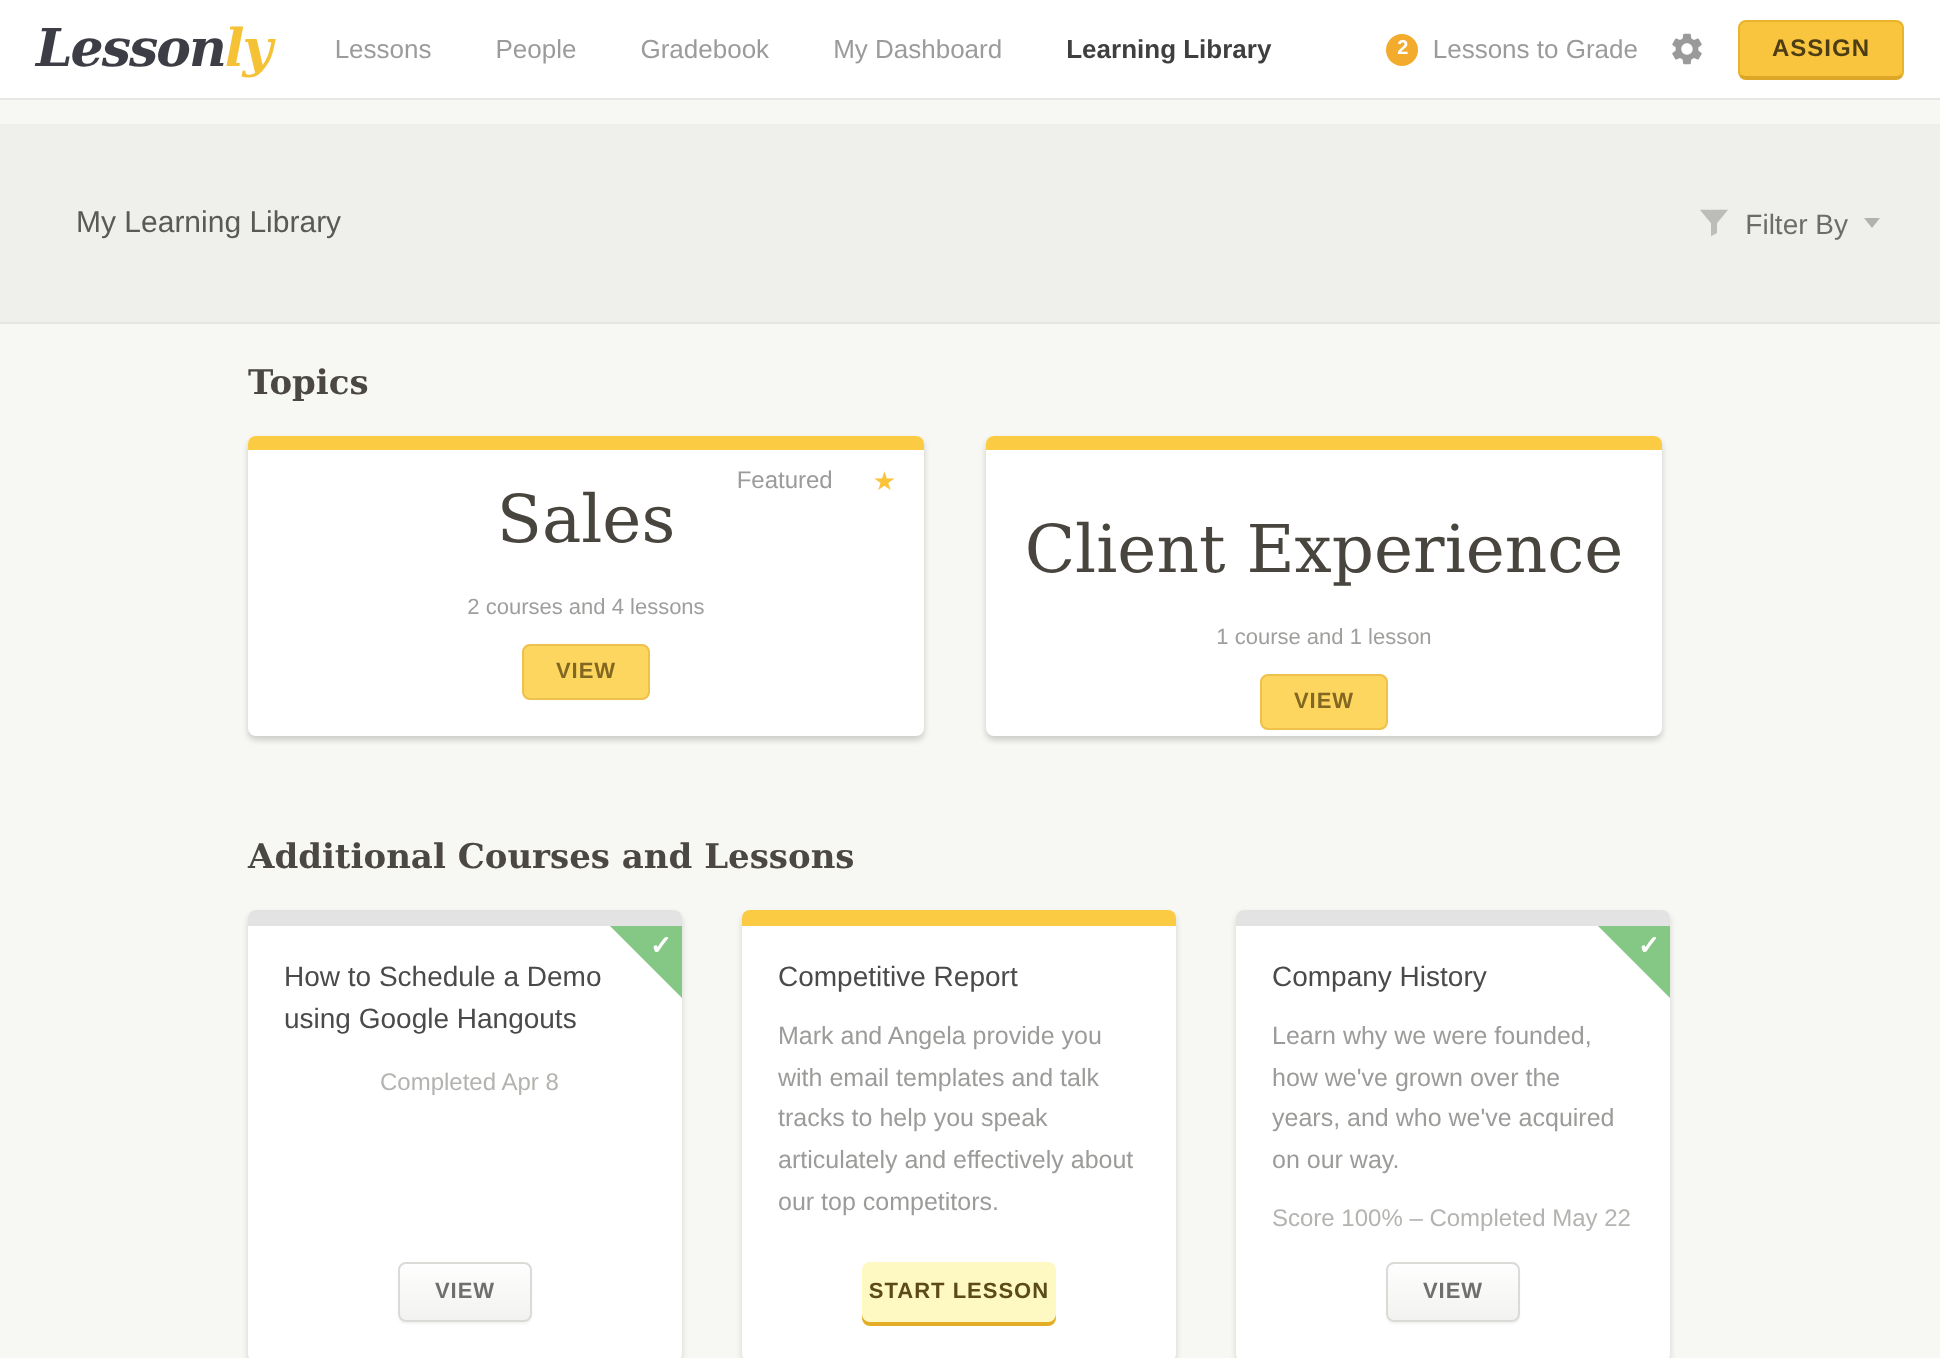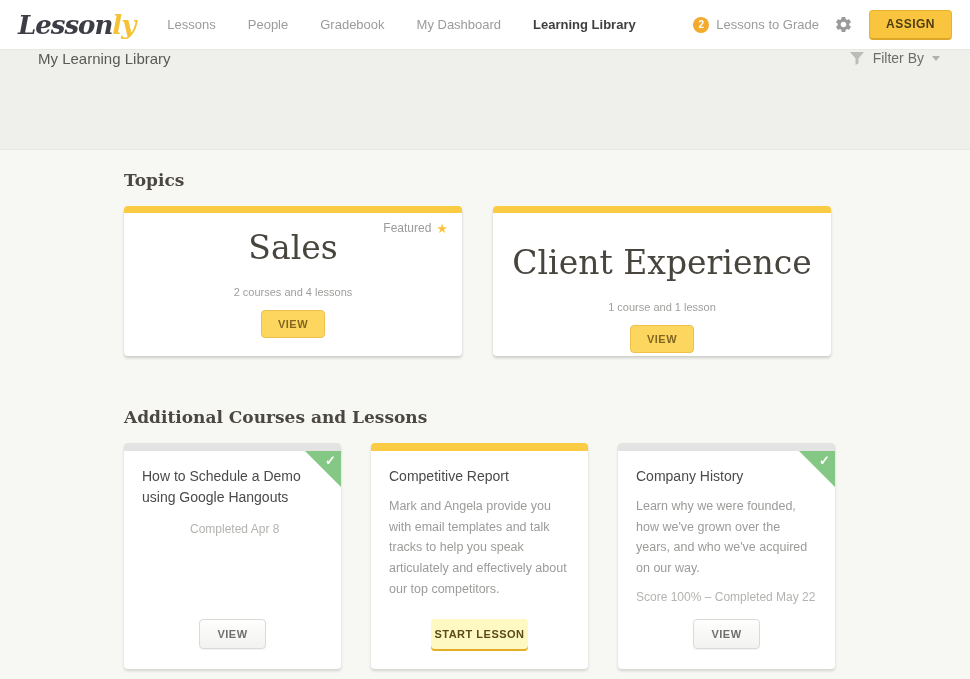--- a/index.html
+++ b/index.html
@@ -14,38 +14,38 @@
   .nav a { font-size:13px; color:#9b9b9b; text-decoration:none; cursor:pointer; }
   .nav a.active { color:#3f3f3f; font-weight:bold; }
   .header-right { margin-left:auto; display:flex; align-items:center; gap:15px; }
   .grade-chip { display:flex; align-items:center; gap:7px; cursor:pointer; }
   .grade-badge { width:16px; height:16px; border-radius:50%; background:#f2ab2d; color:#fff; font-size:10px; font-weight:bold; display:flex; align-items:center; justify-content:center; }
   .grade-label { font-size:13px; color:#9b9b9b; }
   .gear { width:20px; height:20px; cursor:pointer; display:flex; align-items:center; }
   .assign-btn { height:30px; padding:0 16px; background:#fac53e; border:1px solid #e9b42c; border-bottom:2px solid #dca727; border-radius:4px; font-family:"Liberation Sans", sans-serif; font-size:12px; font-weight:bold; letter-spacing:0.5px; color:#4d3d14; cursor:pointer; }
 
   
-  .subheader { height:100px; background:#efefec; border-bottom:1px solid #e6e6e3; position:relative; display:flex; align-items:flex-start; padding:0 30px 0 38px; z-index:2; }
+  .subheader { height:100px; background:#efefec; border-bottom:1px solid #e6e6e3; position:relative; display:flex; align-items:center; padding:0 30px 0 38px; z-index:2;margin-top:12px; }
   .page-title { font-size:15px; color:#595957; }
   .searchwrap { position:absolute; left:253px; top:50%; transform:translateY(-50%); width:464px; height:36px; background:#fff; border:1px solid #e3e3e0; border-radius:4px; display:flex; align-items:center; box-shadow:0 1px 2px rgba(0,0,0,0.06); }
   .searchwrap input { flex:1; height:100%; border:none; outline:none; background:transparent; padding:0 12px; font-size:14px; color:#555; font-family:"Liberation Sans", sans-serif; }
   .searchwrap input::placeholder { color:#b6b6b3; }
   .search-btn { width:30px; height:30px; margin-right:3px; background:#e9e9e6; border:none; border-radius:3px; cursor:pointer; display:flex; align-items:center; justify-content:center; flex:none; }
   .filter { margin-left:auto; display:flex; align-items:center; gap:8px; cursor:pointer; }
   .filter-label { font-size:14px; color:#6c6c6a; }
   .caret { width:0; height:0; border-left:4px solid transparent; border-right:4px solid transparent; border-top:5px solid #b1b1ae; }
 
   
   .main { padding:20px 0 0 124px; }
   .section-h { font-family:"DejaVu Serif", serif; font-size:17px; font-weight:bold; color:#4b4742; margin-bottom:16px; }
 
   .topic-row { display:flex; gap:31px; margin-bottom:51px; }
   .topic-card { width:338px; height:150px; background:#fff; border-radius:4px; box-shadow:0 2px 3px rgba(0,0,0,0.18); position:relative; text-align:center; }
   .topbar { height:7px; border-radius:4px 4px 0 0; background:#fbcb43; }
-  .featured { position:absolute; top:15px; right:14px; display:flex; align-items:center; gap:5px; font-size:12px; color:#9b9b9b; }
+  .featured { position:absolute; top:15px; right:14px; display:flex; align-items:center; gap:20px; font-size:12px; color:#9b9b9b; }
   .star { color:#fbc33c; font-size:13px; line-height:1; }
   .topic-title { font-family:"DejaVu Serif", serif; font-size:33px; font-weight:normal; color:#48443e; margin-top:15px; }
   .topic-meta { font-size:11px; color:#9e9e9c; margin-top:19px; }
   .topic-view { display:inline-block; margin-top:12px; padding:7px 16px; background:#fcd65f; border:1px solid #edc14b; border-radius:4px; font-size:11px; font-weight:bold; letter-spacing:0.5px; color:#826722; cursor:pointer; font-family:"Liberation Sans", sans-serif; }
 
   .lesson-row { display:flex; gap:30px; }
   .lesson-card { width:217px; height:226px; background:#fff; border-radius:4px; box-shadow:0 2px 3px rgba(0,0,0,0.15); position:relative; }
   .topbar8 { height:8px; border-radius:4px 4px 0 0; }
   .topbar8.yellow { background:#fbcb43; }
   .topbar8.gray { background:#e2e3e2; }

